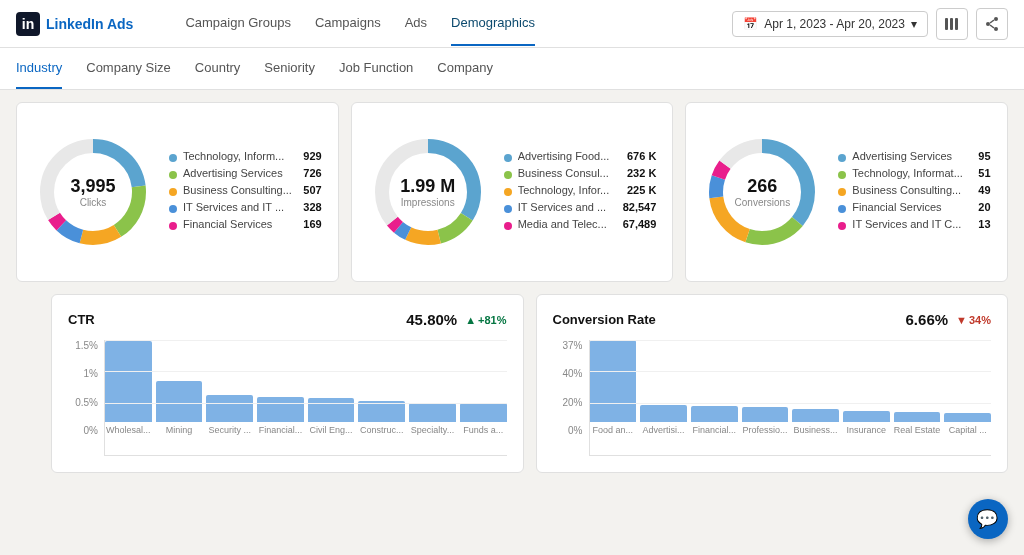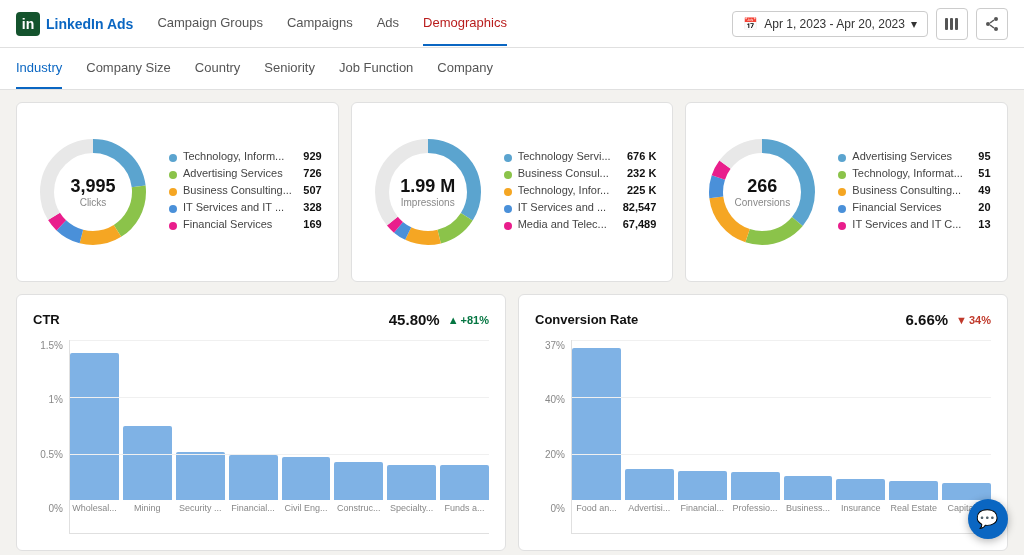--- a/index.html
+++ b/index.html
@@ -18,43 +18,44 @@
     .linkedin-logo {
       display: flex;
       align-items: center;
       gap: 6px;
       font-weight: 700;
       font-size: 14px;
       color: #0a66c2;
     }
     .linkedin-icon {
       width: 24px; height: 24px;
-      background: #14532d;
+      background: #0f172a;
       border-radius: 4px;
       display: flex; align-items: center; justify-content: center;
       color: #fff;
       font-weight: 900;
       font-size: 14px;
     }
     .nav-items {
       display: flex;
       gap: 24px;
       align-items: flex-start;
       flex: 1;
+      margin-left: 28px;
     }
     .nav-item {
       font-size: 13px;
       color: #555;
       cursor: pointer;
       padding: 14px 0;
       border-bottom: 2px solid transparent;
       white-space: nowrap;
     }
     .nav-item.active {
-      color: #b91c1c;
+      color: #0c4a6e;
       border-bottom: 2px solid #0a66c2;
     }
     .nav-right {
       display: flex;
       align-items: center;
       gap: 8px;
       margin-left: auto;
     }
     .date-btn {
       display: flex;
@@ -172,20 +173,21 @@
     .legend-val {
       font-weight: 600;
       color: #111;
       white-space: nowrap;
     }
 
     
     .bar-row {
       display: flex;
       gap: 12px;
+      margin-left: 35px;
     }
     .bar-card {
       background: #fff;
       border-radius: 6px;
       border: 1px solid #e0e0e0;
       padding: 16px;
       flex: 1;
     }
     .bar-card-header {
       display: flex;
@@ -214,21 +216,21 @@
       display: flex;
       align-items: center;
       gap: 2px;
     }
     .metric-up { color: #057642; }
     .metric-down { color: #c0392b; }
 
     
     .bar-chart-area {
       position: relative;
-      height: 194px;
+      height: 116px;
       display: flex;
       align-items: flex-end;
       gap: 6px;
     }
     .bar-chart-y {
       display: flex;
       flex-direction: column;
       justify-content: space-between;
       height: 100%;
       padding-bottom: 20px;
@@ -412,21 +414,21 @@
             <circle cx="60" cy="60" r="46" fill="none" stroke="#e8e8e8" stroke-width="14" stroke-dasharray="104.04954868689394 184.976975443367" stroke-dashoffset="-184.976975443367" transform="rotate(-90 60 60)"></circle>
           </svg>
           <div class="donut-center">
             <div class="donut-number">1.99 M</div>
             <div class="donut-label">Impressions</div>
           </div>
         </div>
         <div class="legend">
           <div class="legend-item">
         <div class="legend-dot" style="background:#5ba4cf"></div>
-        <span class="legend-name">Technology Servi...</span>
+        <span class="legend-name">Advertising Food...</span>
         <span class="legend-val">676 K</span>
       </div>
           <div class="legend-item">
         <div class="legend-dot" style="background:#8bc34a"></div>
         <span class="legend-name">Business Consul...</span>
         <span class="legend-val">232 K</span>
       </div>
           <div class="legend-item">
         <div class="legend-dot" style="background:#f5a623"></div>
         <span class="legend-name">Technology, Infor...</span>

